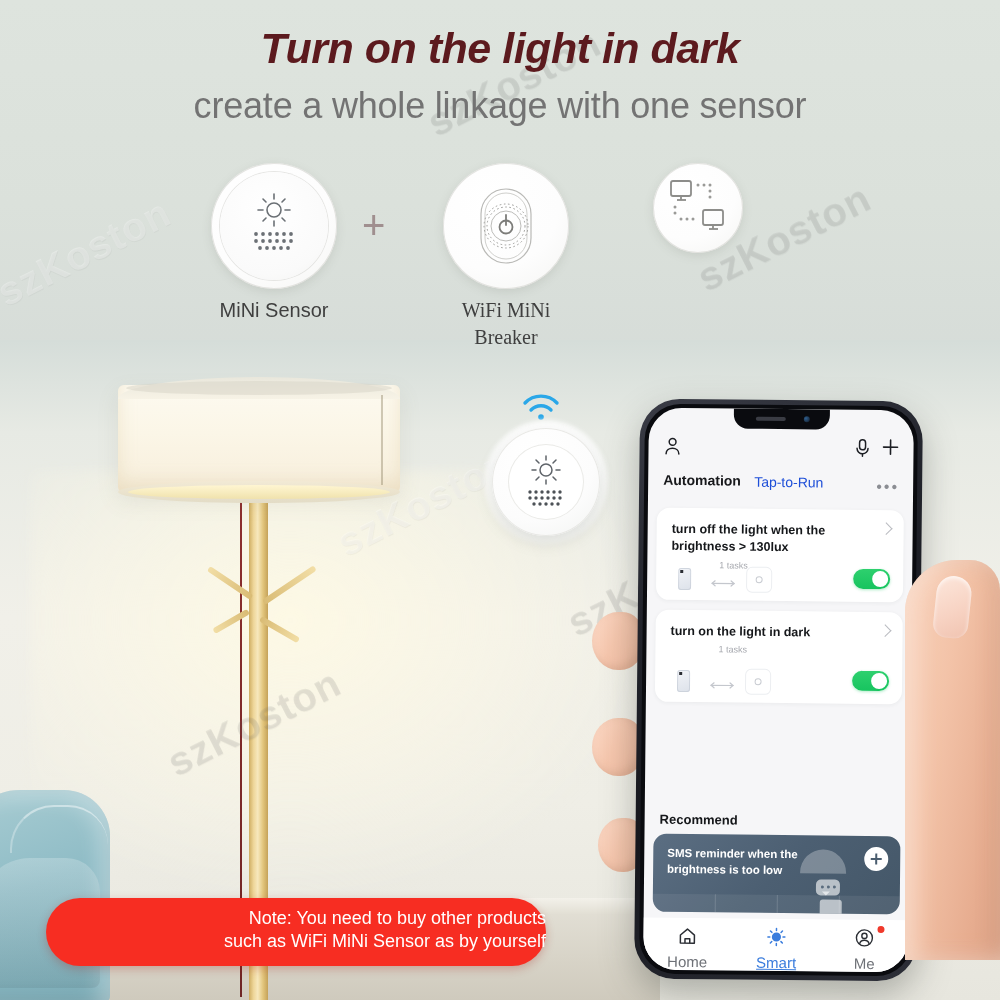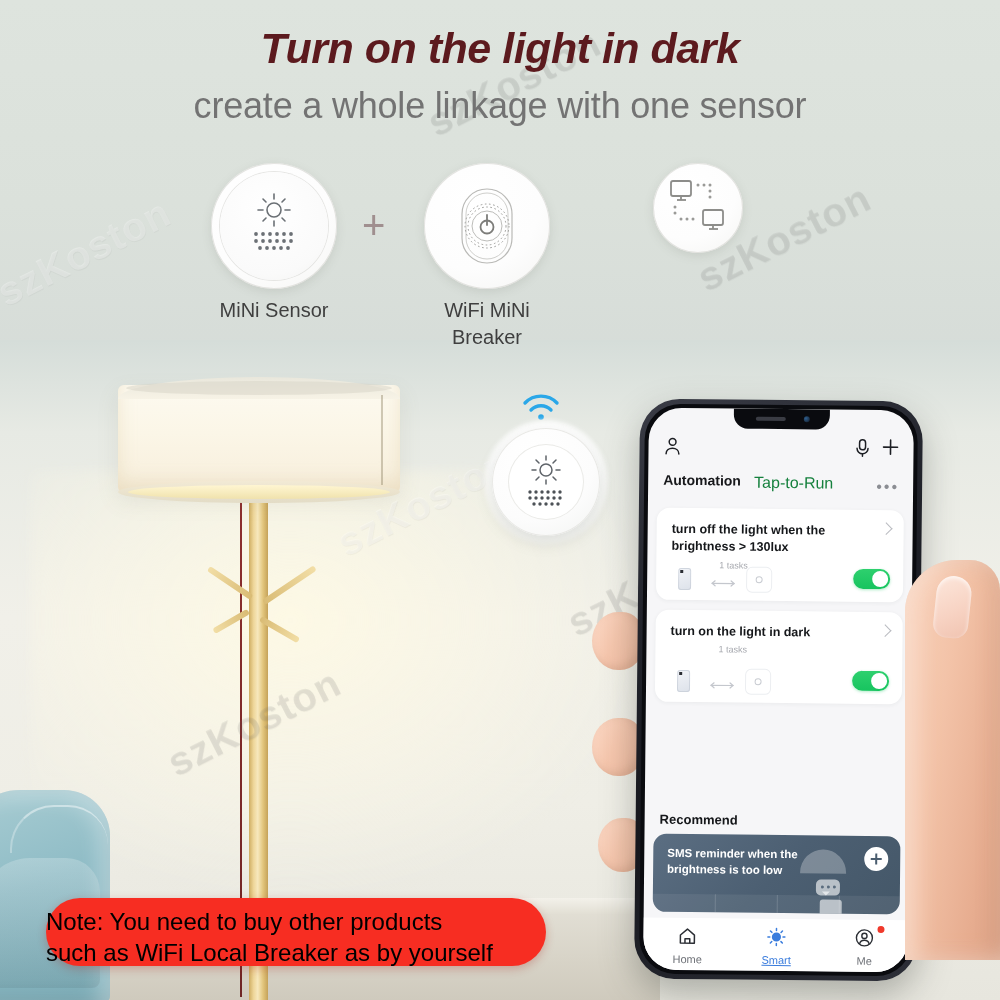--- a/index.html
+++ b/index.html
@@ -105,21 +105,21 @@
   .notch{position:absolute;left:50%;top:0;transform:translateX(-50%);
     width:96px;height:20px;background:#0a0b0f;border-radius:0 0 14px 14px;z-index:5;}
   .notch .spk{position:absolute;left:22px;top:8px;width:30px;height:4px;border-radius:2px;background:#3a3c44;}
   .notch .cam{position:absolute;right:20px;top:7px;width:6px;height:6px;border-radius:50%;
     background:radial-gradient(circle at 35% 35%,#2f5f8f,#101822);}
 
   .app-head{position:absolute;left:0;top:22px;width:265px;height:38px;}
   .ic{position:absolute;}
   .tabs{position:absolute;left:0;top:64px;width:265px;height:28px;}
   .tab-a{position:absolute;left:15px;top:0;font-size:14px;font-weight:bold;color:#17181b;}
-  .tab-b{position:absolute;left:106px;top:1px;font-size:16px;color:#15803d;}
+  .tab-b{position:absolute;left:106px;top:1px;font-size:14px;color:#1d4ed8;}
   .dots{position:absolute;right:14px;top:5px;font-size:16px;color:#8b8d93;letter-spacing:2px;line-height:1;}
 
   .card{position:absolute;left:9px;width:247px;background:#fff;border-radius:13px;
     box-shadow:0 1px 4px rgba(40,45,55,.06);}
   .card-title{position:absolute;left:15px;top:13px;width:180px;font-size:12.5px;font-weight:bold;
     color:#15171a;line-height:1.32;}
   .card-sub{position:absolute;left:15px;font-size:9px;color:#a6a8ae;margin-left:48px;}
   .chev{position:absolute;right:13px;top:14px;width:8px;height:8px;
     border-right:1.6px solid #b9bbc0;border-top:1.6px solid #b9bbc0;transform:rotate(45deg);}
   .devthumb{position:absolute;width:13px;height:22px;border-radius:3px;
@@ -150,41 +150,41 @@
     border-top-color:rgba(255,255,255,.62);}
   .rec-bubble i{position:absolute;top:6px;width:3px;height:3px;border-radius:50%;background:#5a6c7e;}
   .rec-img{position:absolute;right:58px;top:64px;width:22px;height:18px;border-radius:3px;
     background:rgba(255,255,255,.6);}
   .rec-strip{position:absolute;left:0;bottom:0;width:247px;height:18px;background:rgba(255,255,255,.07);}
   .rec-strip span{position:absolute;top:0;width:1px;height:18px;background:rgba(255,255,255,.16);}
 
   .navbar{position:absolute;left:0;bottom:0;width:265px;height:52px;background:#fff;
     border-radius:0 0 30px 30px;}
   .nav{position:absolute;top:8px;width:88px;text-align:center;}
-  .nav span{display:block;font-size:11px;margin-top:3px;color:#6e7177;}
+  .nav span{display:block;font-size:15px;margin-top:3px;color:#6e7177;}
   .nav.active span{color:#3b7ddd;text-decoration:underline;}
   .badge{position:absolute;right:24px;top:-2px;width:7px;height:7px;border-radius:50%;background:#f0392b;}
 
   
   .finger{position:absolute;border-radius:50% 42% 46% 50%;
     background:linear-gradient(115deg,#fbd9c6 0%,#f6c7ae 45%,#eeb79c 100%);
     box-shadow:inset -4px -3px 9px rgba(190,140,115,.35);}
   .thumb{position:absolute;left:905px;top:560px;width:95px;height:400px;
     background:linear-gradient(100deg,#f9d3bd 0%,#f3c3a8 38%,#e7ad90 78%,#dda286 100%);
     border-radius:52px 30px 0 0;
     box-shadow:inset 10px 0 22px rgba(255,236,225,.55), inset -6px 0 18px rgba(180,130,105,.25);}
   .nail{position:absolute;left:935px;top:576px;width:35px;height:62px;border-radius:18px 18px 14px 14px;
     background:linear-gradient(150deg,#fde7dc,#f7d2c2 60%,#f0c3b0);
     box-shadow:inset 0 2px 4px rgba(255,255,255,.75);transform:rotate(6deg);}
 
   
   .note{position:absolute;left:46px;top:898px;width:500px;height:68px;border-radius:34px;
     background:#f72d22;box-shadow:0 3px 10px rgba(160,30,22,.28);}
-  .note-text{position:absolute;left:0;top:9px;width:500px;text-align:left;color:#000000;
-    font-size:24px;line-height:1.28;}
+  .note-text{position:absolute;left:0;top:9px;width:500px;text-align:right;color:#ffffff;
+    font-size:18px;line-height:1.28;}
 </style>
 </head>
 <body>
 
 <div id="stage">
 
   <div class="bg-top"></div>
   <div class="bg-room"></div>
   <div class="wall-glow"></div>
   <div class="floor"></div>
@@ -253,21 +253,21 @@
               <circle cx="68" cy="76" r="1.9"></circle>
           </g>
         </svg>
       </div>
     </div>
     <div class="prod-label">MiNi Sensor</div>
   </div>
 
   <div class="plus-sep">+</div>
 
-  <div class="prod" style="left:423px;top:163px;width:128px;">
+  <div class="prod" style="left:442px;top:163px;width:128px;font-family:Liberation Serif, serif;">
     <div class="disc" style="width:126px;height:126px;">
       <svg width="126" height="126" viewBox="0 0 126 126">
         <rect x="38" y="26" width="50" height="74" rx="25" fill="none" stroke="#b9b9b6" stroke-width="1.2"></rect>
         <rect x="42" y="30" width="42" height="66" rx="21" fill="none" stroke="#cfcfcc" stroke-width="1"></rect>
         <g stroke="#9a9a97" stroke-width="1">
           <circle cx="63" cy="63" r="22" fill="none" stroke-dasharray="1.6 2.6"></circle>
           <circle cx="63" cy="63" r="19" fill="none" stroke-dasharray="1.6 2.6"></circle>
         </g>
         <circle cx="63" cy="63" r="15" fill="none" stroke="#bdbdba" stroke-width="1"></circle>
         <g stroke="#7c7c79" stroke-width="1.8" fill="none" stroke-linecap="round">
@@ -486,17 +486,17 @@
       </div>
     </div>
   </div>
 
   <div class="thumb"></div>
   <div class="nail"></div>
 
   <div class="note">
     <div class="note-text">
       <div>Note: You need to buy other products</div>
-      <div>such as WiFi Local Breaker as by yourself</div>
+      <div>such as WiFi MiNi Sensor as by yourself</div>
     </div>
   </div>
 
 </div>
 
 </body></html>

